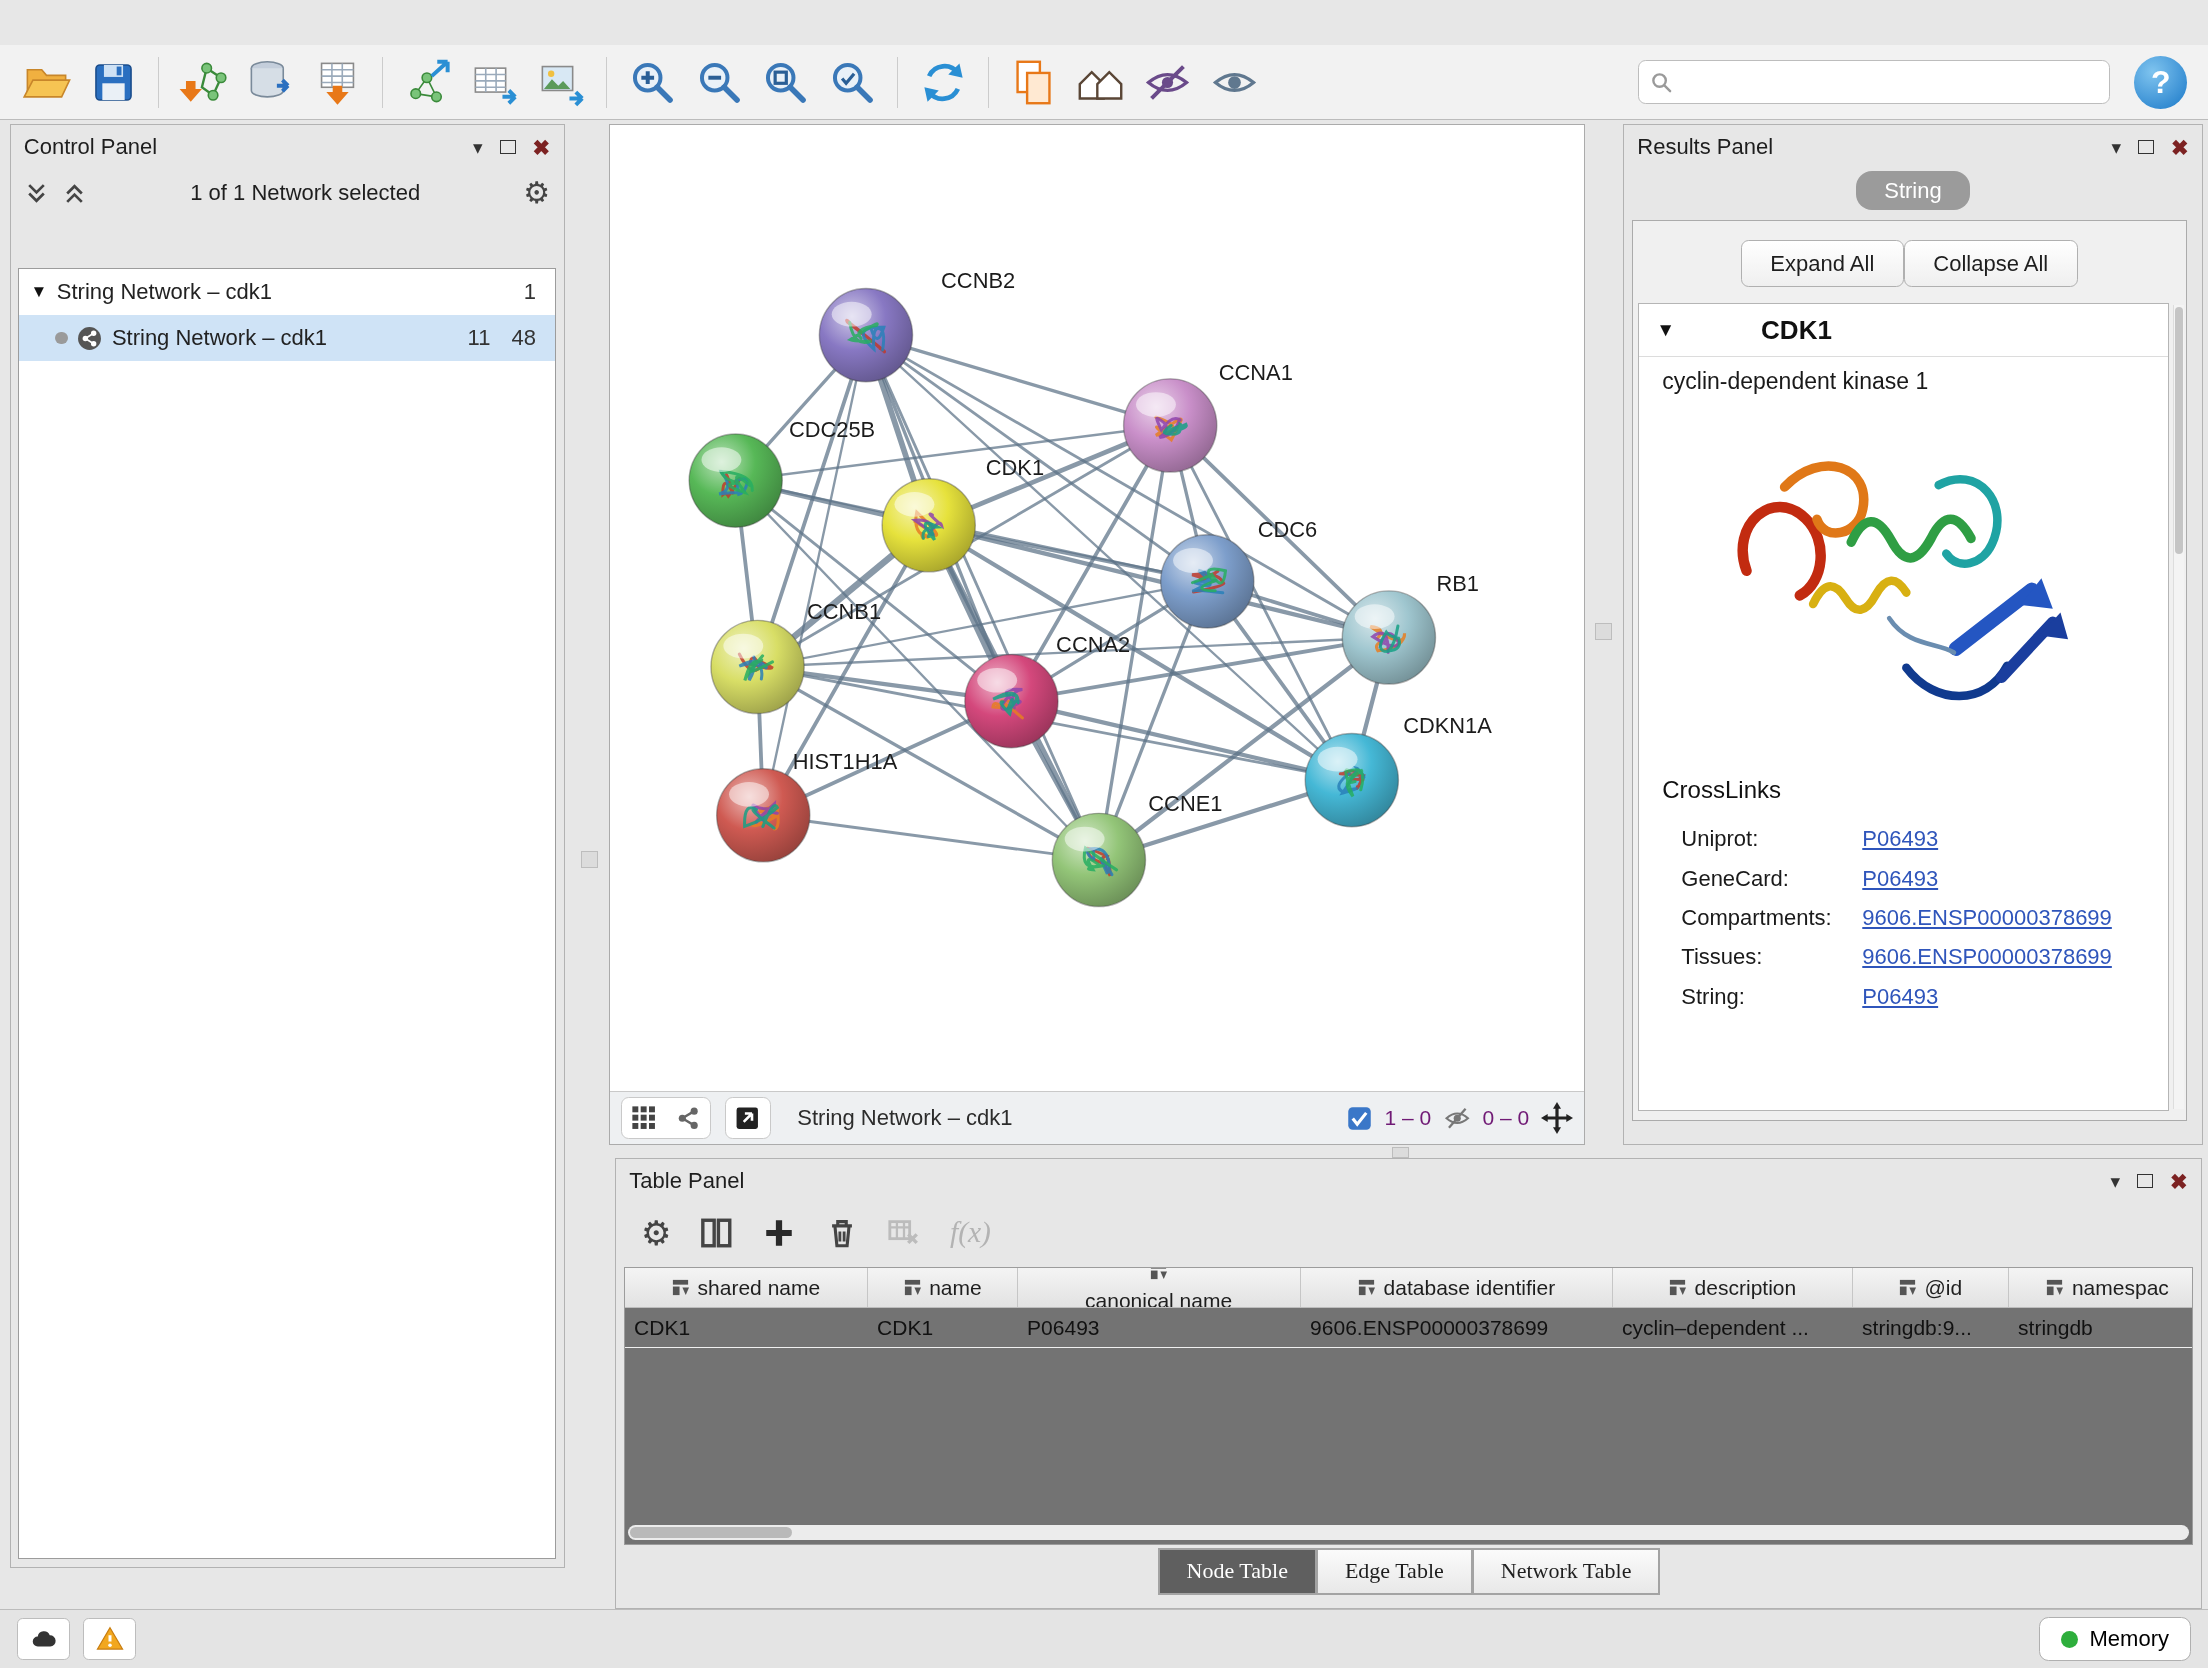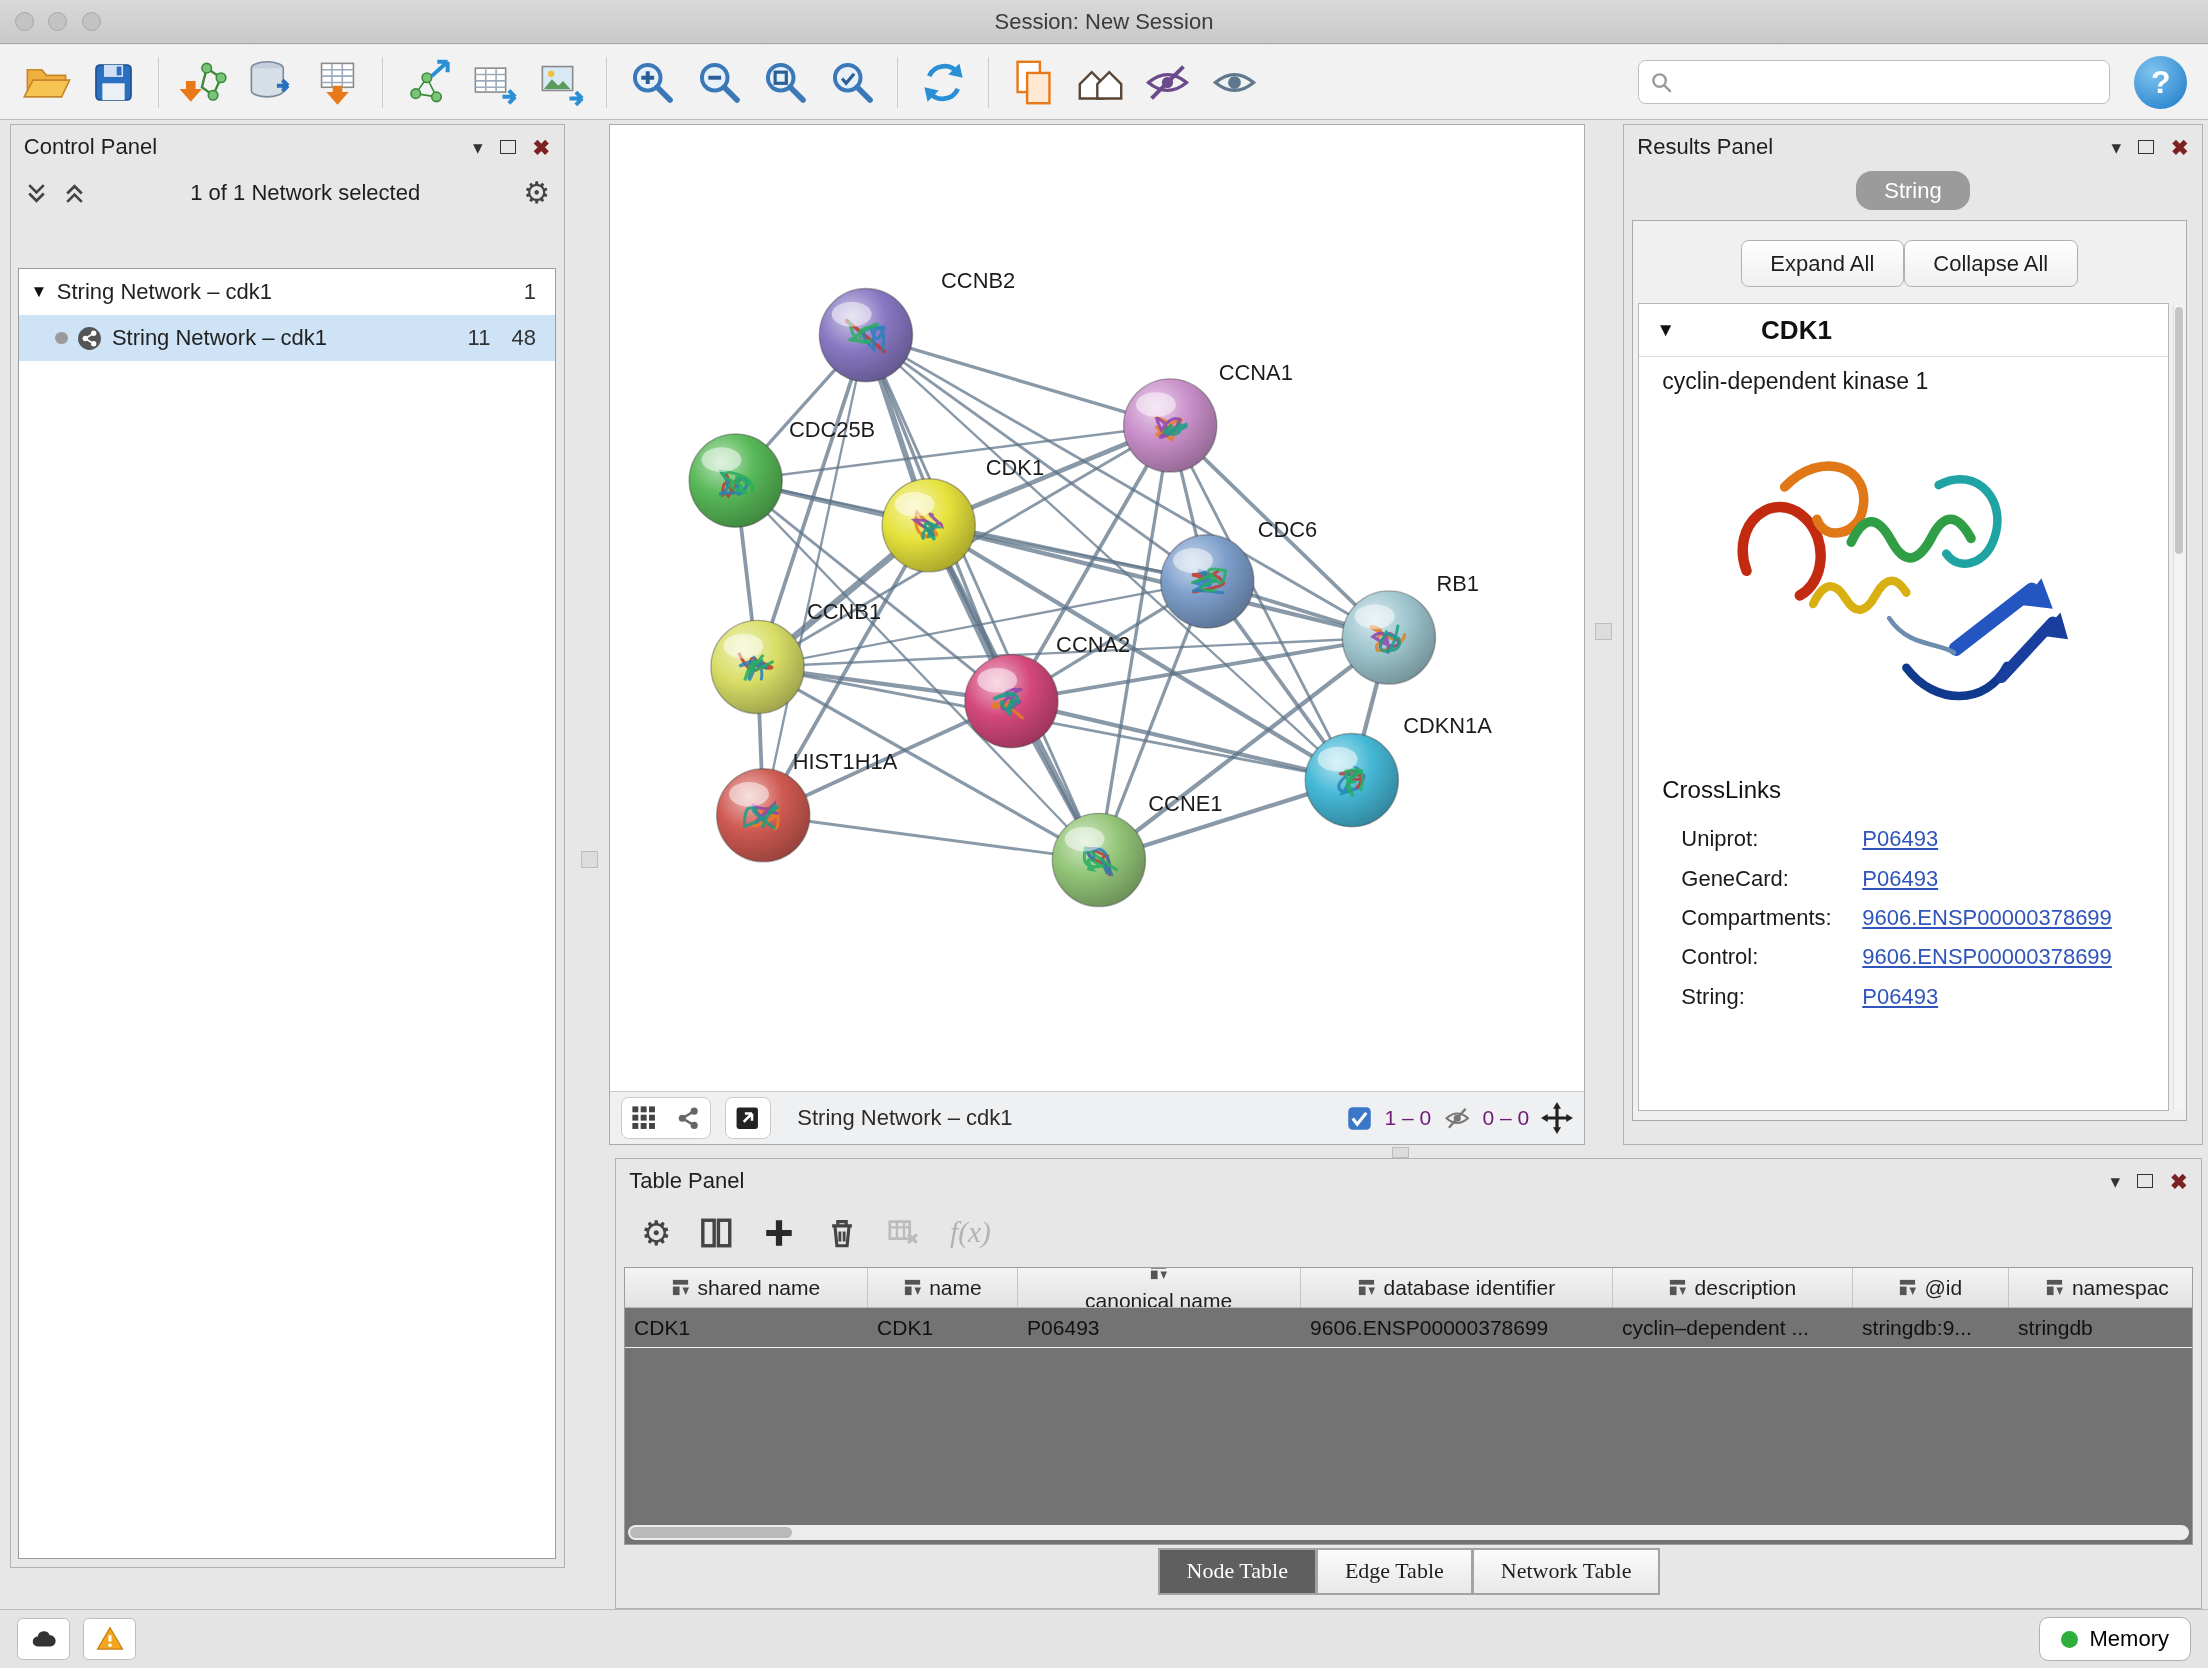--- a/index.html
+++ b/index.html
@@ -102,28 +102,20 @@
   .sb-btn{width:53px;height:42px;background:#fff;border:1px solid #bdbdbd;border-radius:5.7px;display:flex;align-items:center;justify-content:center;cursor:pointer}
   .sb-btn svg{width:30px;height:30px}
   .memory-btn{margin-left:auto;display:flex;align-items:center;gap:11.4px;background:#fff;border:1px solid #b0b0b0;border-radius:9.5px;padding:7.6px 21px;font-size:22px;font-family:inherit;cursor:pointer}
   .mem-dot{width:17px;height:17px;border-radius:50%;background:#2eae3c}
 </style>
 </head>
 <body>
 
 <div class="app">
 
-  <div class="titlebar">
-    <div class="traffic">
-      <span></span>
-      <span></span>
-      <span></span>
-    </div>
-    <div class="win-title">Session: New Session</div>
-  </div>
 
   <div class="toolbar">
     <button class="tbtn">
         <svg viewBox="0 0 64 64">
           <path d="M8 50 V16 h18 l6 7 h24 v8" fill="#f0b040" stroke="#c8862a" stroke-width="2"></path>
           <path d="M4 50 L15 29 h46 L51 50 Z" fill="#f6c453" stroke="#c8862a" stroke-width="2"></path>
         </svg>
       </button>
     <button class="tbtn">
         <svg viewBox="0 0 64 64">
@@ -614,21 +606,21 @@
               </div>
               <div class="cl-row">
                 <span class="cl-label">GeneCard:</span>
                 <a class="cl-link" href="#">P06493</a>
               </div>
               <div class="cl-row">
                 <span class="cl-label">Compartments:</span>
                 <a class="cl-link" href="#">9606.ENSP00000378699</a>
               </div>
               <div class="cl-row">
-                <span class="cl-label">Control:</span>
+                <span class="cl-label">Tissues:</span>
                 <a class="cl-link" href="#">9606.ENSP00000378699</a>
               </div>
               <div class="cl-row">
                 <span class="cl-label">String:</span>
                 <a class="cl-link" href="#">P06493</a>
               </div>
             </div>
         </div>
       </div>
       <div class="rp-scroll">

